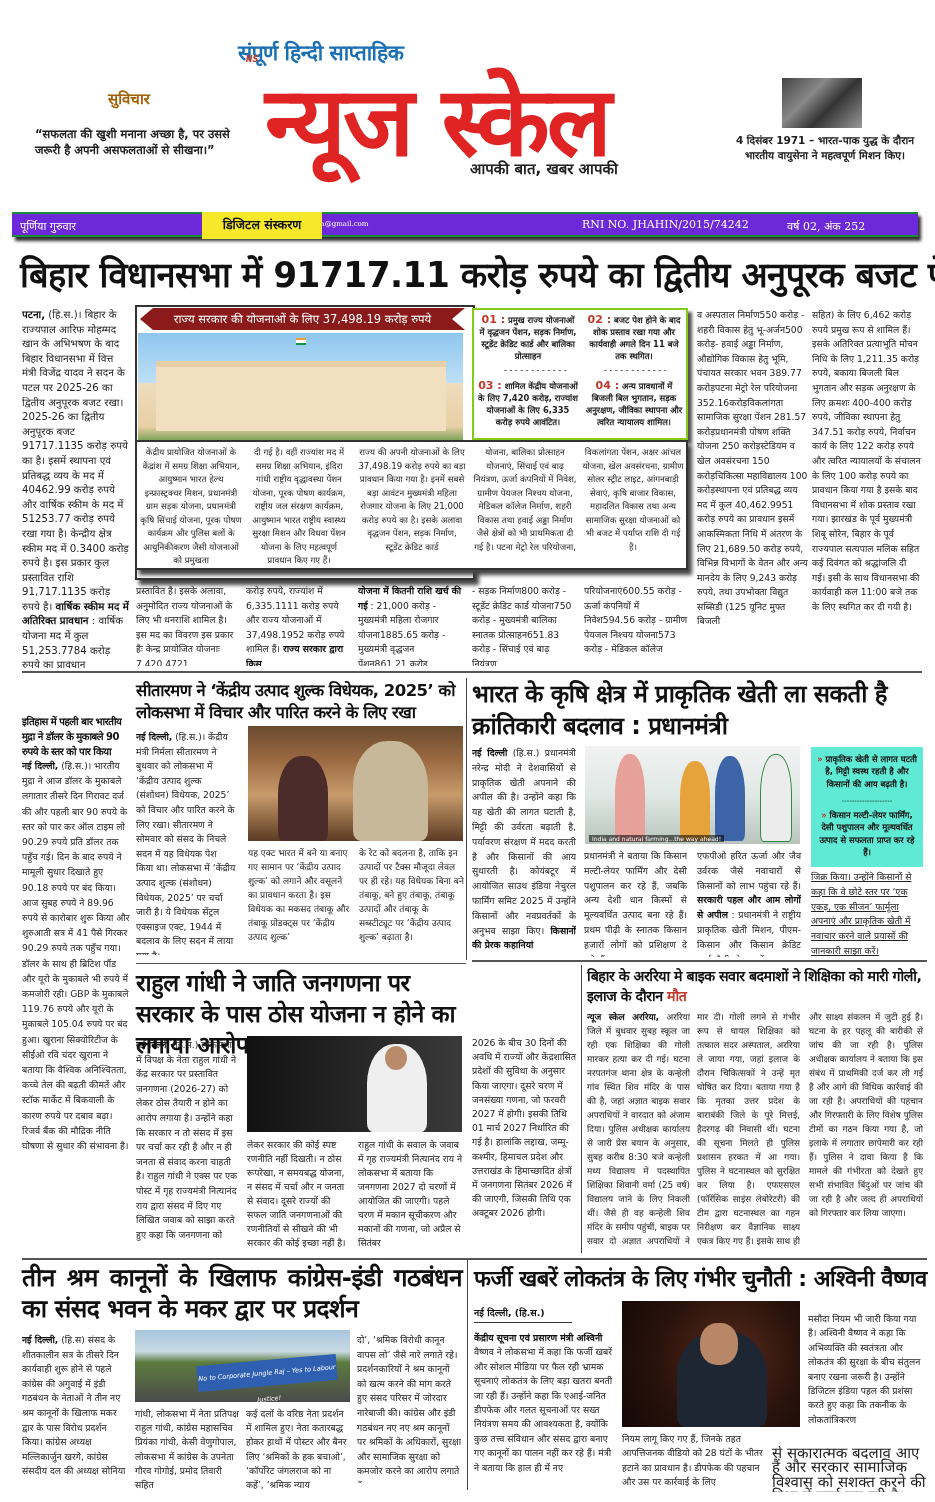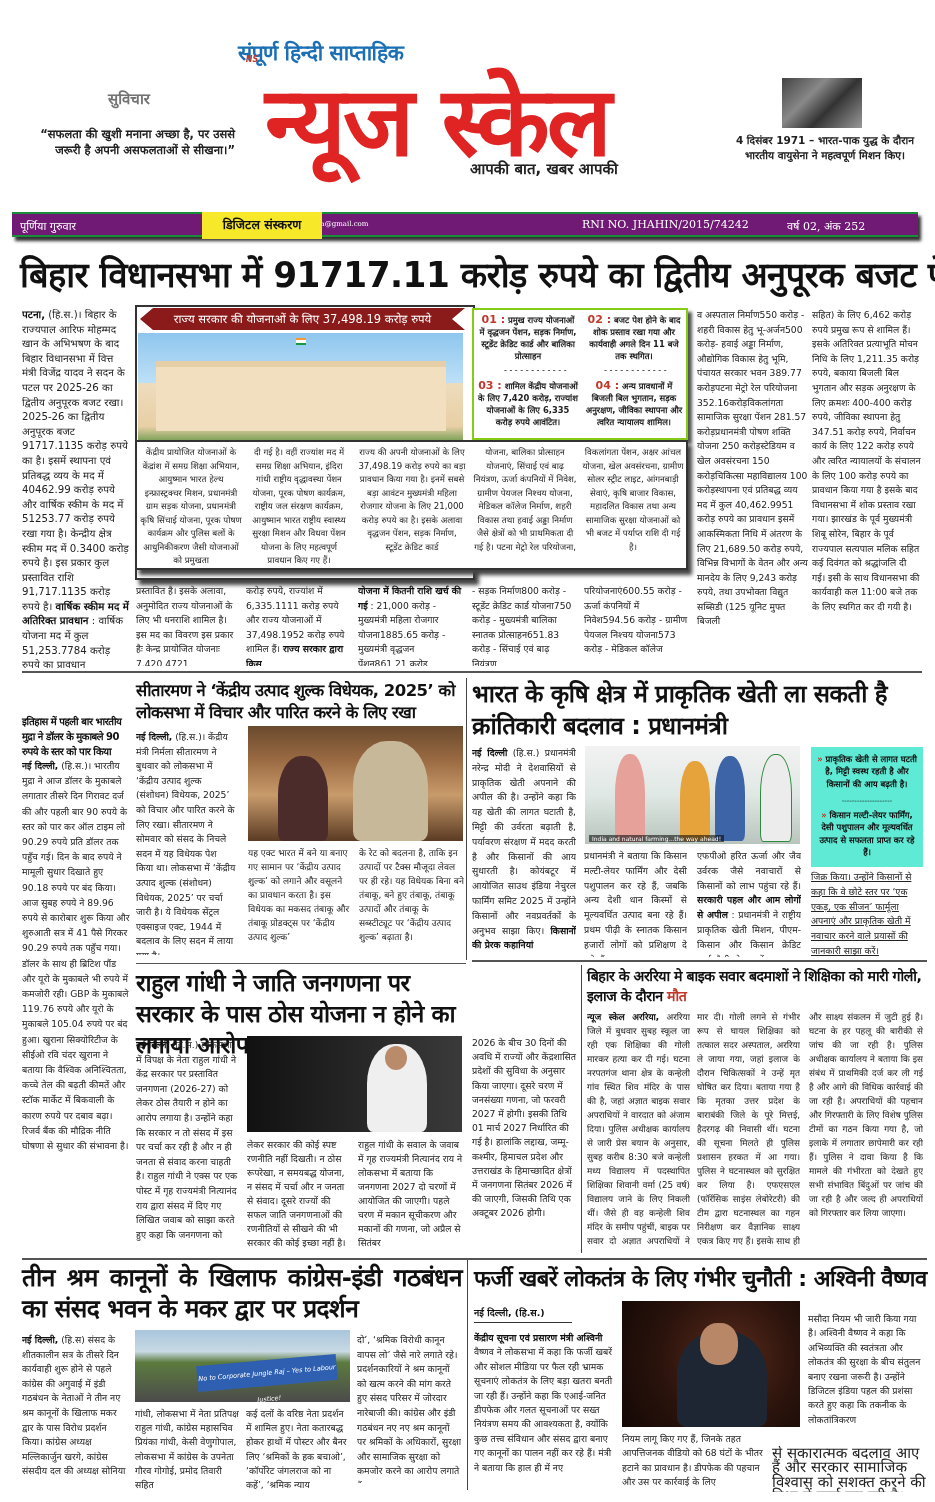--- a/index.html
+++ b/index.html
@@ -12,27 +12,27 @@
   .center { text-align: center; }
   .hl { font-family: "DejaVu Sans", sans-serif; font-weight: bold; color: #111; letter-spacing: -0.5px; }
   .hr { position: absolute; height: 2px; background: #555; }
   .vr { position: absolute; width: 1px; background: #444; }
 
   
   #tagline-top { left: 238px; top: 38px; color: #1a6fb5; font-weight: bold; font-size: 21px; letter-spacing: -0.5px; }
   #ns-logo { left: 243px; top: 55px; width: 16px; height: 16px; border-radius: 50%; font-size: 8px; color: #c0392b; font-style: italic; font-weight: bold; line-height: 16px; text-align: center; }
   #masthead { left: 265px; top: 72px; color: #e02424; font-weight: bold; font-size: 96px; line-height: 100px; letter-spacing: -3px; }
   #subtagline { left: 470px; top: 158px; font-size: 15px; font-weight: bold; color: #222; }
-  #suvichar-title { left: 108px; top: 88px; font-size: 15px; font-weight: bold; color: #737373; }
-  #suvichar-text { left: 35px; top: 126px; width: 200px; font-size: 11.5px; font-weight: bold; color: #222; line-height: 16px; text-align: right; }
+  #suvichar-title { left: 108px; top: 88px; font-size: 15px; font-weight: bold; color: #a16207; }
+  #suvichar-text { left: 35px; top: 126px; width: 200px; font-size: 11.5px; font-weight: bold; color: #222; line-height: 16px; text-align: left; }
   #history-photo { left: 782px; top: 78px; width: 80px; height: 50px; background: linear-gradient(135deg,#444 0%,#888 35%,#333 60%,#999 100%); }
   #history-caption { left: 735px; top: 133px; width: 180px; font-size: 10.5px; font-weight: bold; color: #222; line-height: 15px; text-align: center; }
 
   
-  #infobar { left: 12px; top: 212px; width: 906px; height: 25px; background: #701a75; border-top: 2px solid #1a8d3a; border-bottom: 2px solid #1a8d3a; box-shadow: 3px 4px 3px #333; }
+  #infobar { left: 12px; top: 212px; width: 906px; height: 25px; background: #6d28d9; border-top: 2px solid #1a8d3a; border-bottom: 2px solid #1a8d3a; box-shadow: 3px 4px 3px #333; }
   .ib { position: absolute; top: 4px; color: #fff; font-size: 11px; font-family: "DejaVu Serif", serif; }
   #ib-digital { left: 190px; top: -2px; width: 120px; height: 27px; background: #f7e92a; color: #111; font-weight: bold; font-size: 12.5px; text-align: center; line-height: 26px; font-family: "DejaVu Sans", sans-serif; }
 
   
   #lead-hl { left: 20px; top: 252px; font-size: 35px; line-height: 46px; white-space: nowrap; transform: scaleX(0.98); transform-origin: left; }
 
   
   #lead-box { left: 135px; top: 305px; width: 340px; height: 275px; border: 2px solid #333; background: #fff; box-shadow: 4px 5px 4px #444; }
   #lead-banner { left: 140px; top: 308px; width: 325px; height: 22px; background: #8b1a1a; color: #fff; font-size: 11.5px; text-align: center; line-height: 22px; clip-path: polygon(4% 0,100% 0,96% 50%,100% 100%,4% 100%,0 50%); }
   #lead-photo { left: 138px; top: 333px; width: 325px; height: 110px; overflow: hidden; background: linear-gradient(#8fc6ee 0%, #bde0f7 45%, #eedcbc 46%, #e8cfa5 85%, #6a9a4a 100%); }
@@ -180,15 +180,15 @@
 <div class="vr" style="left:467px;top:1260px;height:230px;"></div>
 
 <div class="abs hl" style="left:474px;top:1262px;width:455px;font-size:22px;line-height:34px;white-space:nowrap;">फर्जी खबरें लोकतंत्र के लिए गंभीर चुनौती : अश्विनी वैष्णव</div>
 <div class="abs" style="left:474px;top:1306px;font-size:9.5px;font-weight:bold;">नई दिल्ली, (हि.स.)</div>
 <div class="abs" style="left:474px;top:1322px;width:98px;height:1px;background:#333;"></div>
 <div class="abs txt" style="left:474px;top:1331px;width:142px;font-size:9.2px;line-height:14.4px;height:160px;overflow:hidden;"><b>केंद्रीय सूचना एवं प्रसारण मंत्री अश्विनी</b> वैष्णव ने लोकसभा में कहा कि फर्जी खबरें और सोशल मीडिया पर फैल रही भ्रामक सूचनाएं लोकतंत्र के लिए बड़ा खतरा बनती जा रही हैं। उन्होंने कहा कि एआई-जनित डीपफेक और गलत सूचनाओं पर सख्त नियंत्रण समय की आवश्यकता है, क्योंकि कुछ तत्त्व संविधान और संसद द्वारा बनाए गए कानूनों का पालन नहीं कर रहे हैं। मंत्री ने बताया कि हाल ही में नए</div>
 <div class="abs photo" style="left:622px;top:1301px;width:178px;height:126px;background:radial-gradient(circle at 60% 45%,#5a2a1c 0%,#2a130c 55%,#140806 100%);">
   <div class="person" style="left:55px;top:30px;width:90px;height:96px;background:#1e2633;"></div>
   <div class="abs" style="left:78px;top:22px;width:38px;height:42px;background:#b78768;border-radius:45%;"></div>
 </div>
-<div class="abs txt" style="left:622px;top:1432px;width:145px;font-size:9.2px;line-height:14.4px;height:60px;overflow:hidden;">नियम लागू किए गए हैं, जिनके तहत आपत्तिजनक वीडियो को 68 घंटों के भीतर हटाने का प्रावधान है। डीपफेक की पहचान और उस पर कार्रवाई के लिए</div>
+<div class="abs txt" style="left:622px;top:1432px;width:145px;font-size:9.2px;line-height:14.4px;height:60px;overflow:hidden;">नियम लागू किए गए हैं, जिनके तहत आपत्तिजनक वीडियो को 28 घंटों के भीतर हटाने का प्रावधान है। डीपफेक की पहचान और उस पर कार्रवाई के लिए</div>
 <div class="abs txt" style="left:808px;top:1312px;width:118px;font-size:9.2px;line-height:14.4px;height:122px;overflow:hidden;">मसौदा नियम भी जारी किया गया है। अश्विनी वैष्णव ने कहा कि अभिव्यक्ति की स्वतंत्रता और लोकतंत्र की सुरक्षा के बीच संतुलन बनाए रखना जरूरी है। उन्होंने डिजिटल इंडिया पहल की प्रशंसा करते हुए कहा कि तकनीक के लोकतांत्रिकरण</div>
 <div class="abs txt" style="left:772px;top:1446px;width:155px;font-size:15px;line-height:14.4px;height:46px;overflow:hidden;">से सकारात्मक बदलाव आए हैं और सरकार सामाजिक विश्वास को सशक्त करने की दिशा में कार्य कर रही है।</div>
 
 </body></html>

